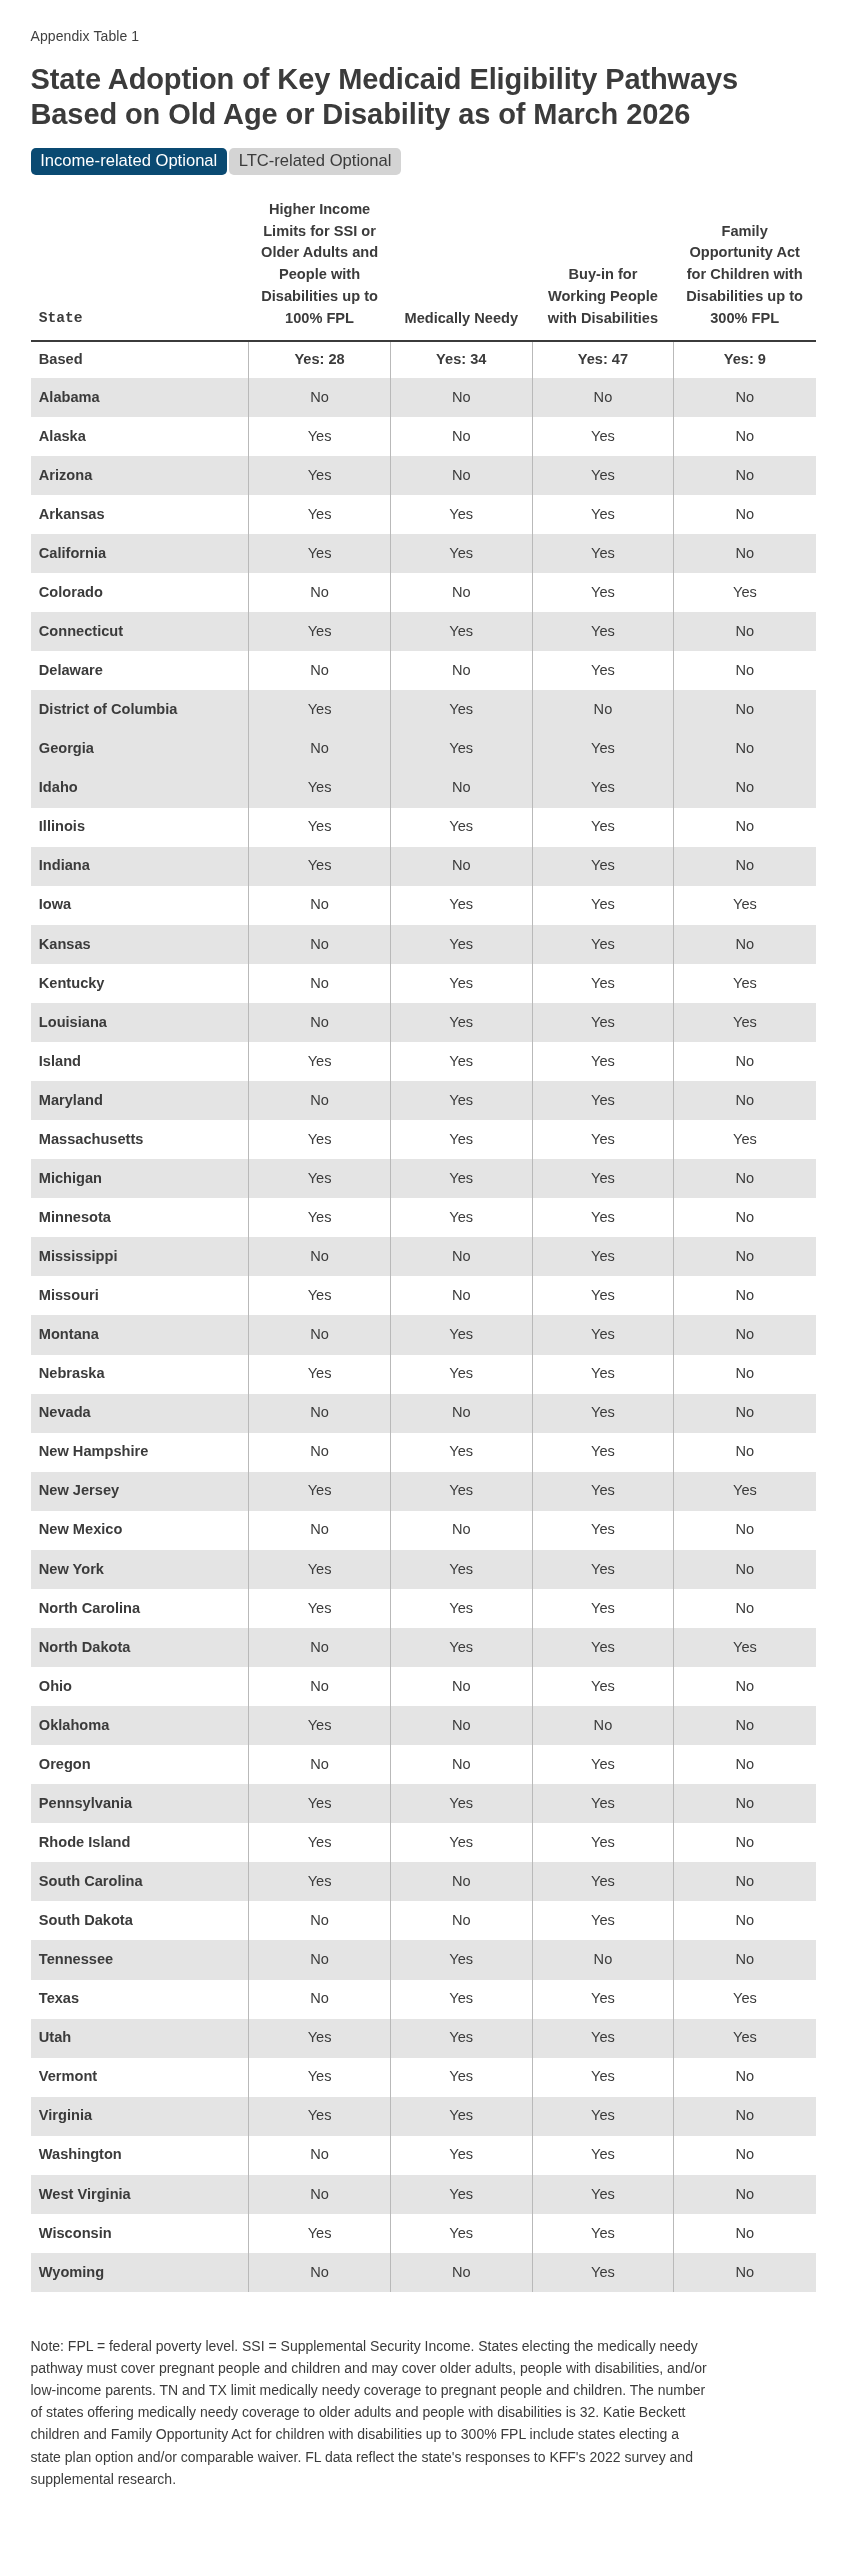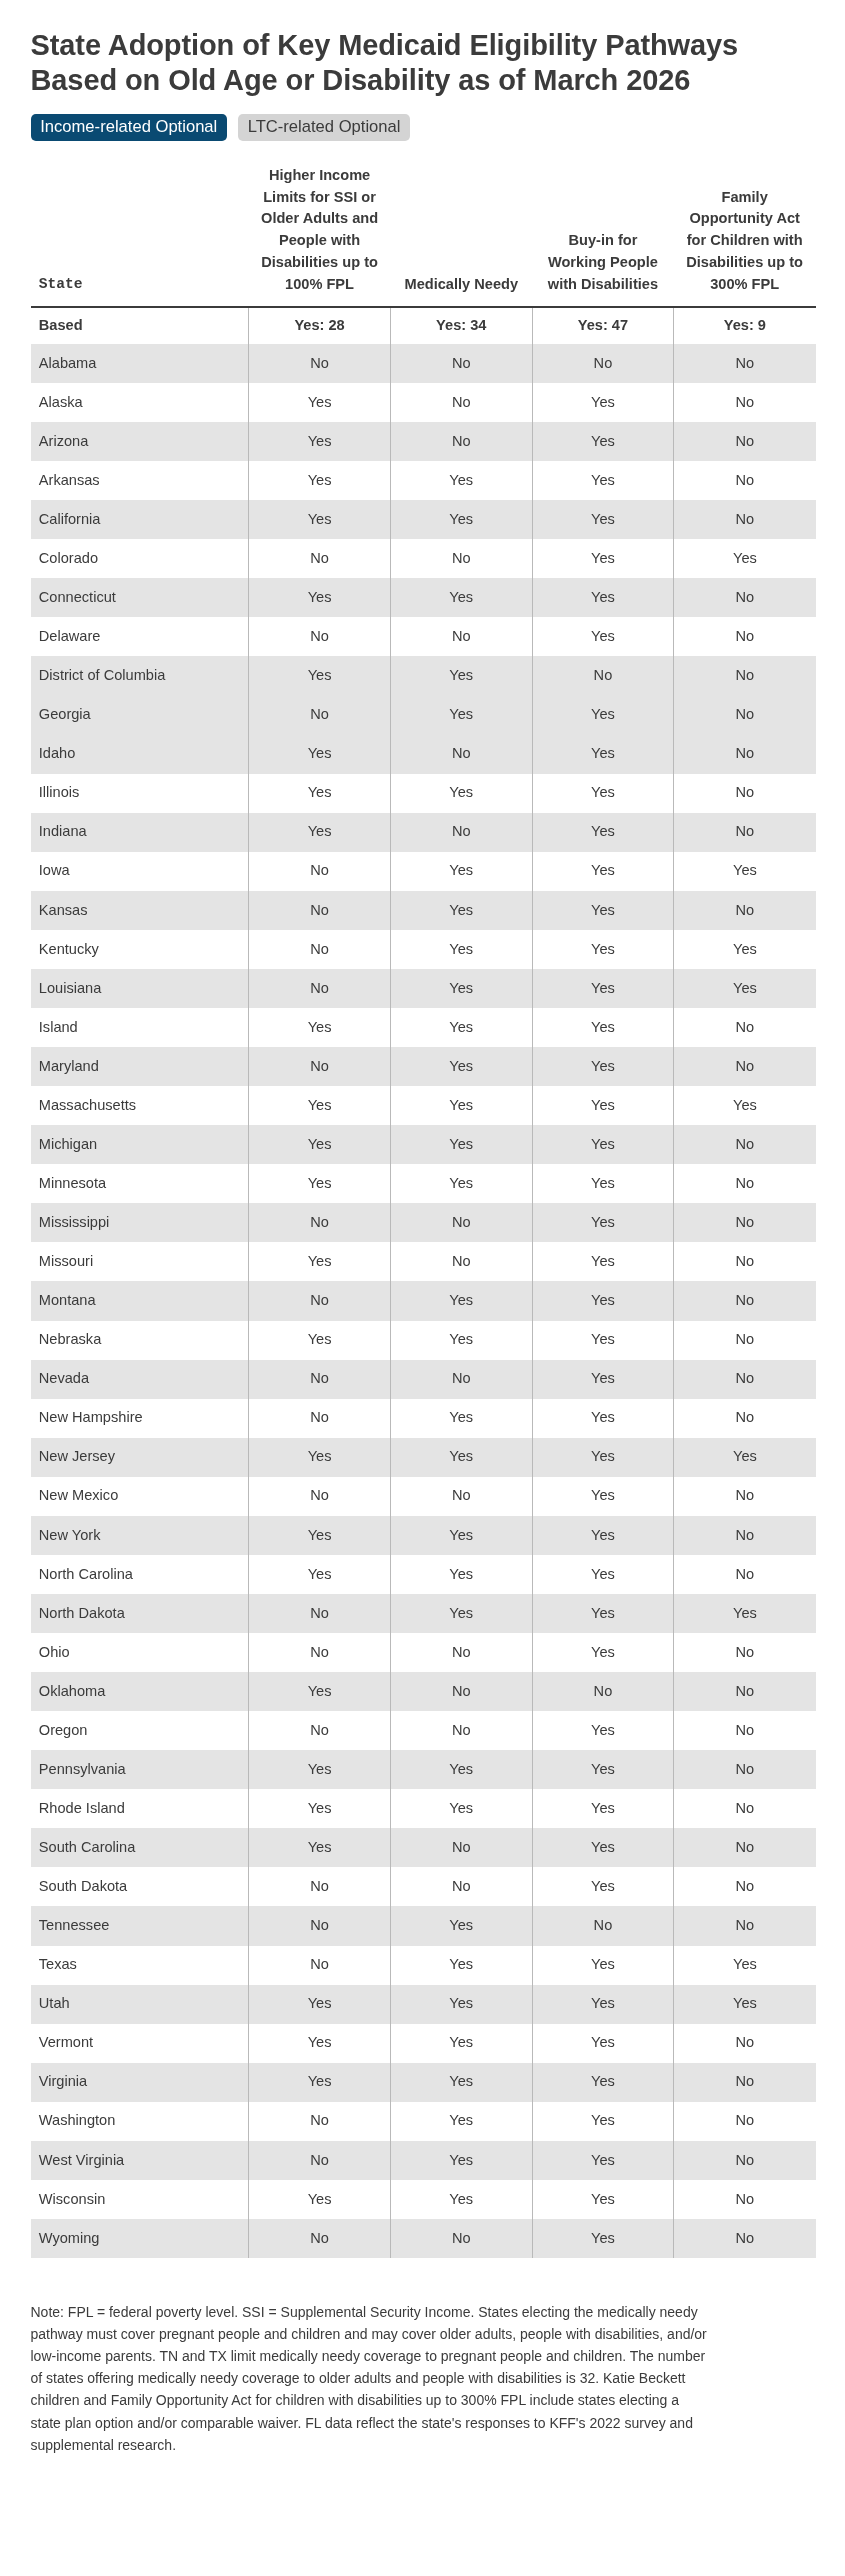--- a/index.html
+++ b/index.html
@@ -35,21 +35,21 @@
     line-height: 1.22;
     font-weight: 700;
     color: #3b3b3b;
     margin: 0 0 15.3px 0;
     max-width: 790px;
     letter-spacing: -0.1px;
   }
   .tag-row {
     display: flex;
     align-items: center;
-    gap: 11px;
+    gap: 2px;
     margin: 0 0 23.6px 0;
   }
   .tag {
     display: inline-block;
     padding: 4.9px 9.7px 5.5px 9.7px;
     border-radius: 4.9px;
     font-size: 16.6px;
     line-height: 1;
     white-space: nowrap;
   }
@@ -94,20 +94,21 @@
     font-size: 14.6px;
     line-height: 1.35;
     border-right: 0.7px solid #b9b9b9;
     color: #3b3b3b;
   }
   tbody td:last-child { border-right: none; }
   tbody td.state-cell {
     text-align: left;
     padding-left: 8.3px;
     padding-right: 4.2px;
+    font-weight: bold;
   }
   tbody tr.total-row td {
     font-weight: 700;
     padding-top: 8.3px;
     padding-bottom: 8.3px;
   }
   tbody tr.shaded td { background: #e4e4e4; }
   tbody tr.plain  td { background: #ffffff; }
   tbody tr.total-row td { background: #ffffff; }
   .table-wrap { border-bottom: 0; }
@@ -125,20 +126,21 @@
     color: #3b3b3b;
     margin: 0 0 15.3px 0;
     max-width: 700px;
   }
 </style>
 </head>
 <body>
 
 <div class="page">
 
+  <div class="eyebrow">Appendix Table 1</div>
 
   <h1 class="title">State Adoption of Key Medicaid Eligibility Pathways Based on Old Age or Disability as of March 2026</h1>
 
   <div class="tag-row">
     <span class="tag tag-primary">Income-related Optional</span>
     <span class="tag tag-secondary">LTC-related Optional</span>
   </div>
 
   <div class="table-wrap">
     <table class="kff">

